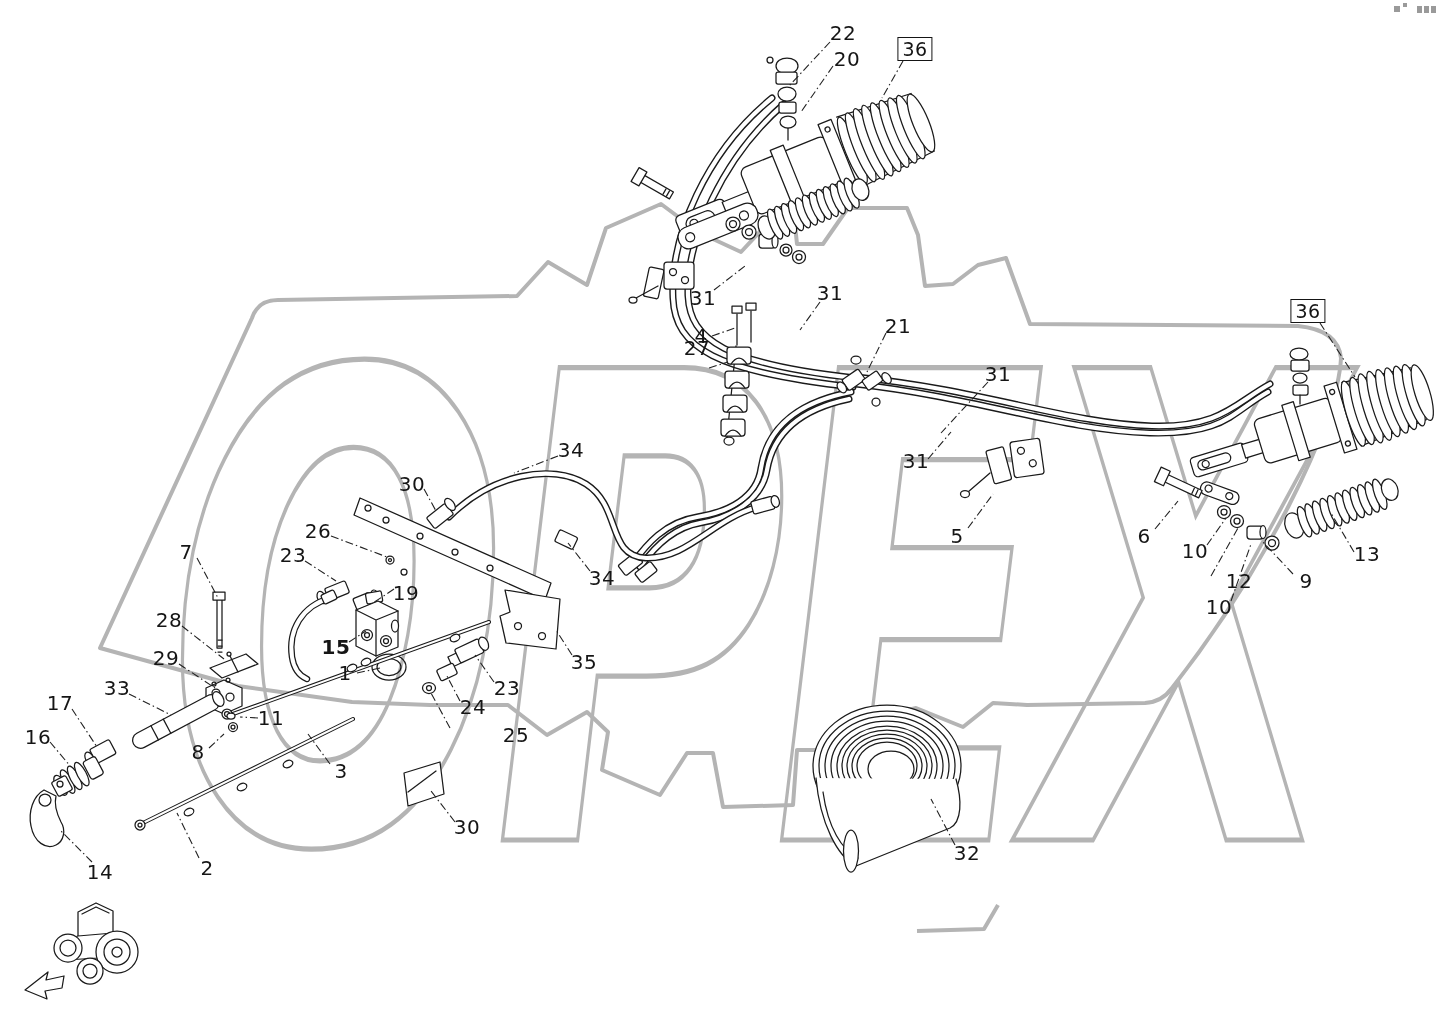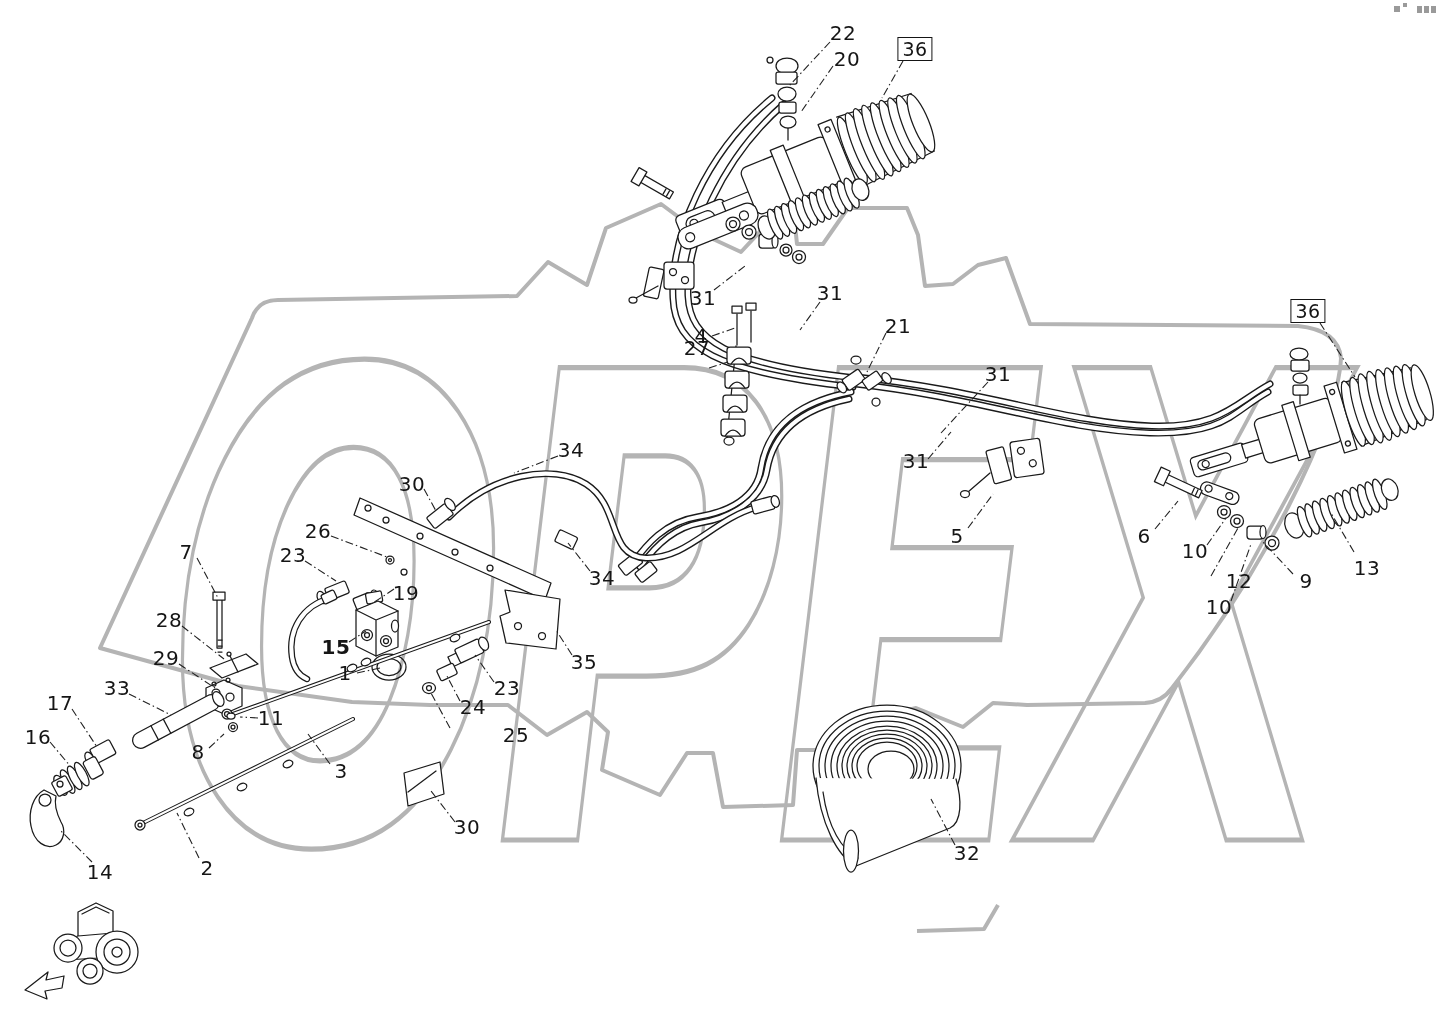--- a/index.html
+++ b/index.html
@@ -537,21 +537,21 @@
       <div class="lbl" style="left: 472px; top: 735px; margin-left: 44px;">25</div>
       <div class="lbl" style="left: 473px; top: 707px;">24</div>
       <div class="lbl" style="left: 507px; top: 688px;">23</div>
       <div class="lbl" style="left: 584px; top: 662px;">35</div>
       <div class="lbl" style="left: 602px; top: 578px;">34</div>
       <div class="lbl" style="left: 957px; top: 536px;">5</div>
       <div class="lbl" style="left: 1144px; top: 536px;">6</div>
       <div class="lbl" style="left: 1195px; top: 551px;">10</div>
       <div class="lbl" style="left: 1199px; top: 581px; margin-left: 40px;">12</div>
       <div class="lbl" style="left: 1306px; top: 581px;">9</div>
-      <div class="lbl" style="left: 1367px; top: 568px;">13</div>
+      <div class="lbl" style="left: 1367px; top: 554px;">13</div>
       <div class="lbl" style="left: 1219px; top: 607px;">10</div>
       <div class="lbl" style="left: 967px; top: 853px;">32</div>
     </div>
 <div id="cicons">
       <span class="cicon" style="left: 1394px; top: 6px; width: 6px; height: 6px; position: absolute;"></span>
       <span class="cicon" style="left: 1403px; top: 3px; width: 4px; height: 4px; position: absolute;"></span>
       <span class="cicon" style="left: 1417px; top: 6px; width: 5px; height: 7px; position: absolute;"></span>
       <span class="cicon" style="left: 1424px; top: 6px; width: 5px; height: 7px; position: absolute;"></span>
       <span class="cicon" style="left: 1431px; top: 6px; width: 5px; height: 7px; position: absolute;"></span>
     </div>

